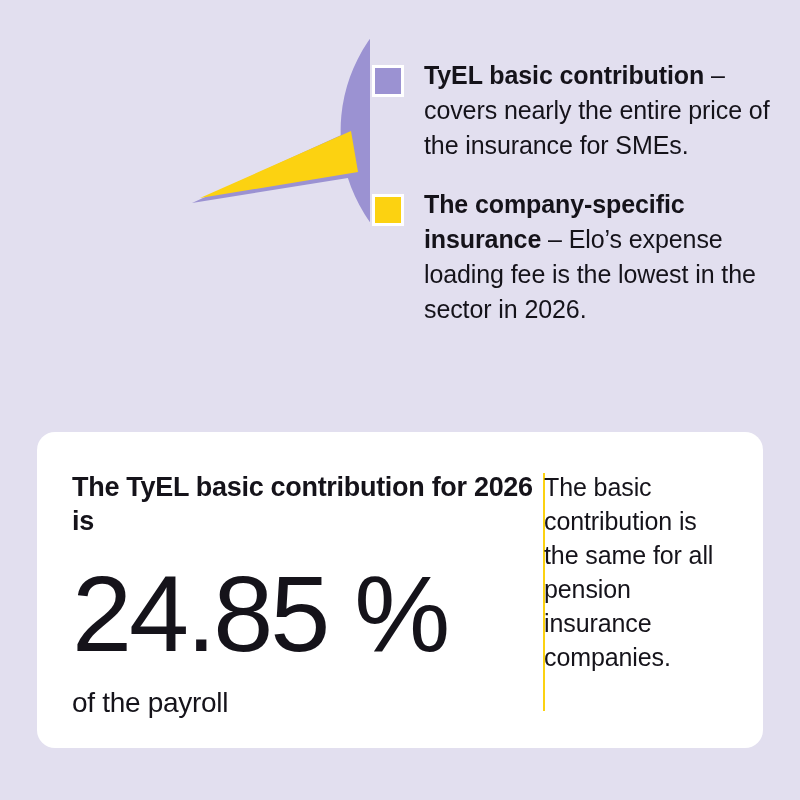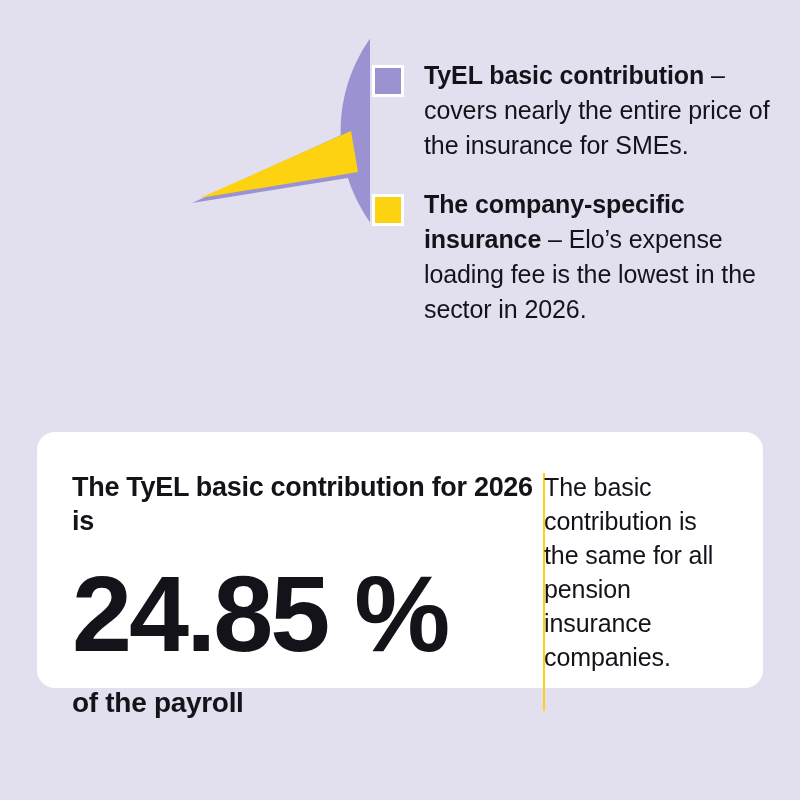--- a/index.html
+++ b/index.html
@@ -64,21 +64,21 @@
   .legend-text .lead {
     font-weight: bold;
   }
 
   
   #stat-card {
     position: absolute;
     left: 37px;
     top: 432px;
     width: 726px;
-    height: 256px;
+    height: 316px;
     background: #FFFFFF;
     border-radius: 18px;
     box-sizing: border-box;
   }
 
   #stat-main {
     position: absolute;
     left: 35px;
     top: 38px;
     width: 470px;
@@ -86,29 +86,29 @@
   #stat-lead {
     font-size: 27px;
     line-height: 34px;
     font-weight: bold;
     letter-spacing: -0.3px;
     margin: 0;
   }
   #stat-value {
     font-size: 108px;
     line-height: 108px;
-    font-weight: bold;
+    font-weight: normal;
     letter-spacing: -3px;
     margin: 22px 0 0 0;
     white-space: nowrap;
   }
   #stat-unit {
     font-size: 28px;
     line-height: 34px;
-    font-weight: bold;
+    font-weight: normal;
     letter-spacing: -0.3px;
     margin: 18px 0 0 0;
   }
 
   #stat-divider {
     position: absolute;
     left: 506px;
     top: 41px;
     width: 2px;
     height: 238px;

